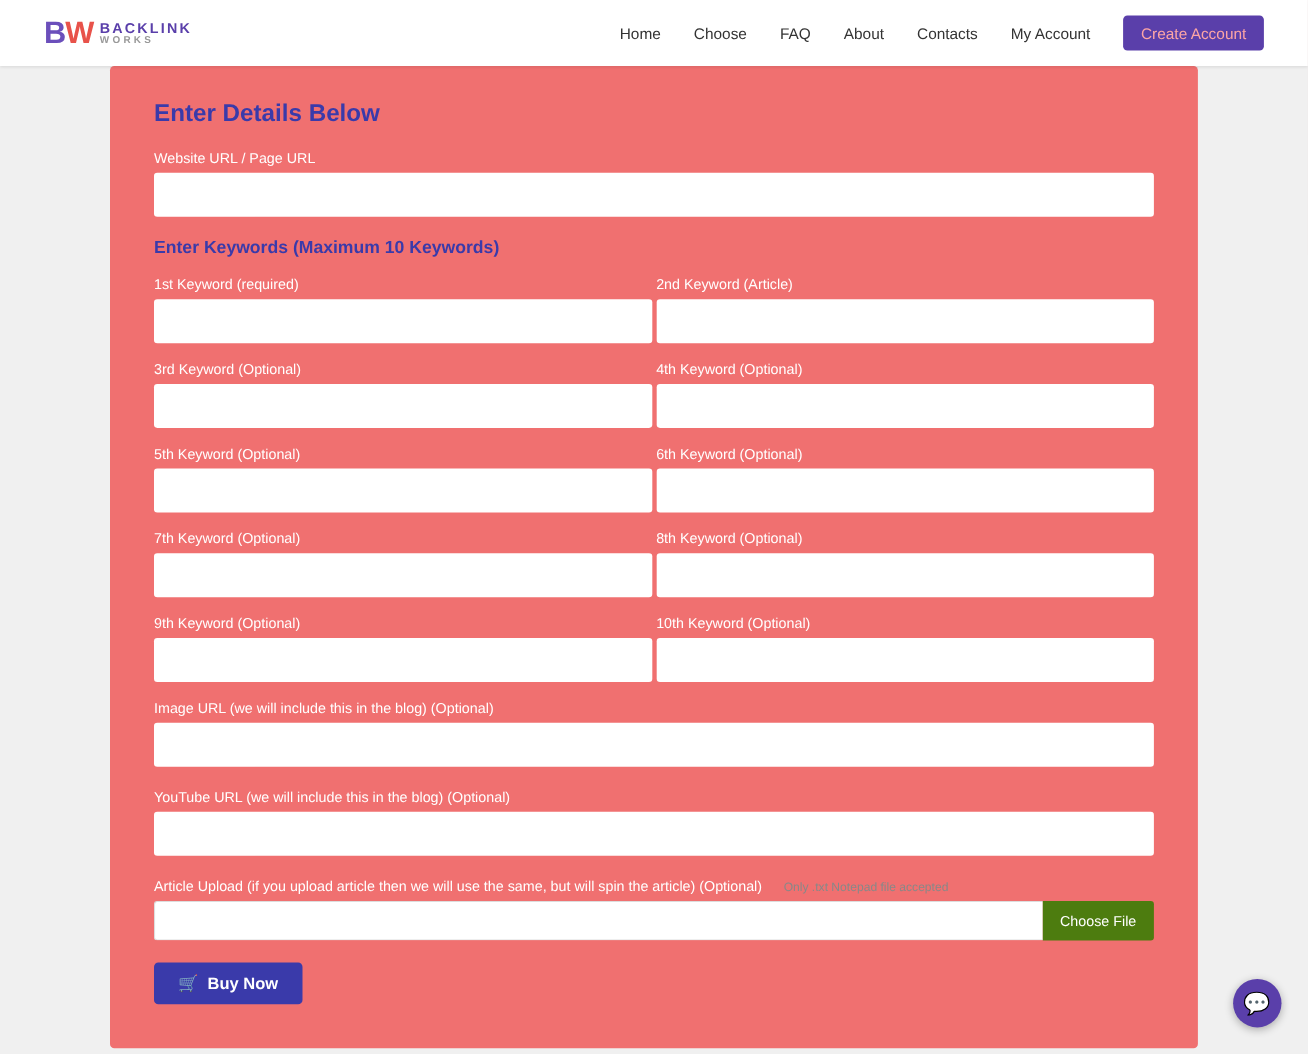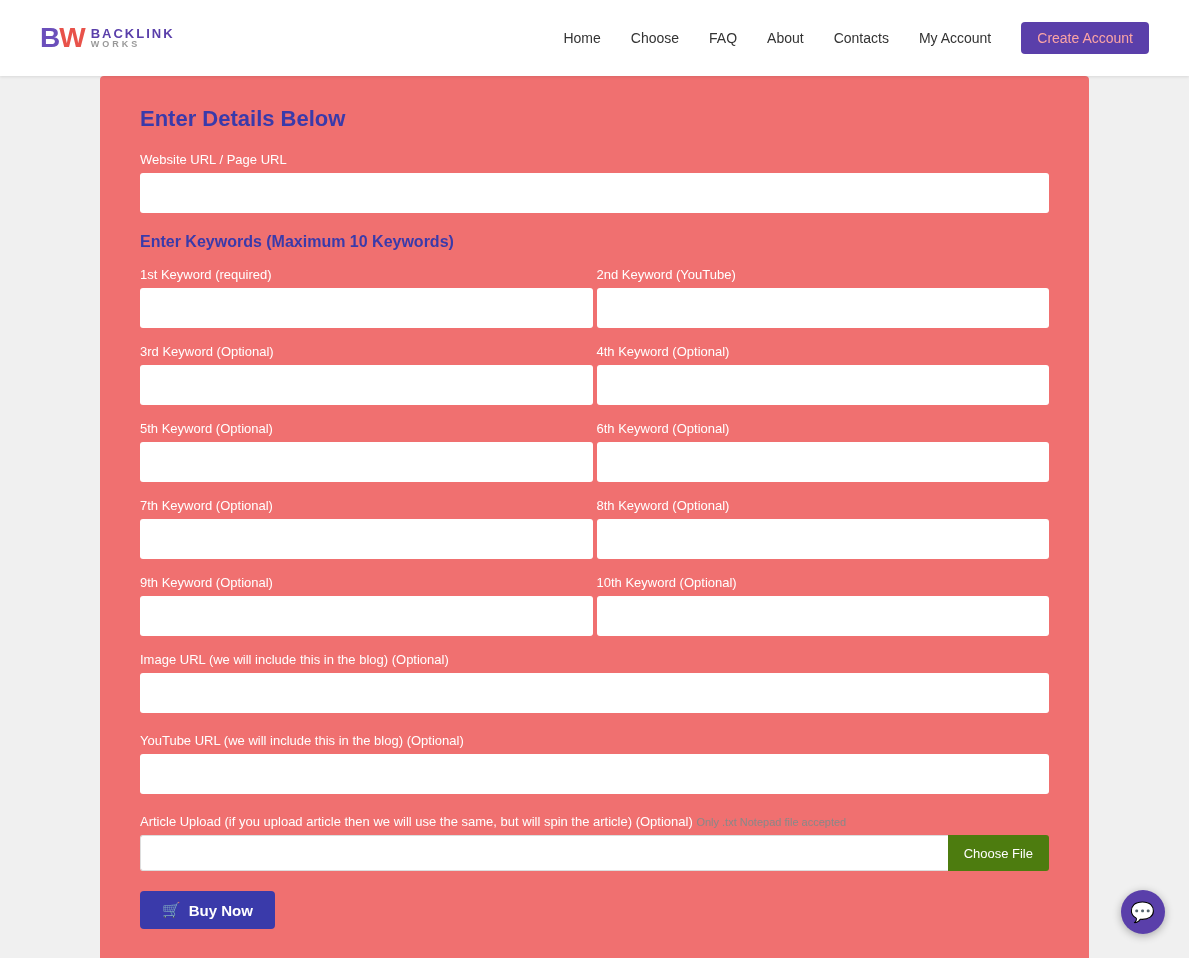--- a/index.html
+++ b/index.html
@@ -5,21 +5,21 @@
     * { box-sizing: border-box; margin: 0; padding: 0; }
     body {
       font-family: Arial, sans-serif;
       background-color: #f0f0f0;
       min-height: 958px;
     }
 
     
     .header {
       background: #fff;
-      height: 76px;
+      height: 60px;
       display: flex;
       align-items: center;
       justify-content: space-between;
       padding: 0 40px;
       box-shadow: 0 1px 3px rgba(0,0,0,0.1);
       position: relative;
       z-index: 10;
     }
     .logo-area {
       display: flex;
@@ -128,21 +128,21 @@
     .keyword-col {
       flex: 1;
     }
 
     .file-upload-area {
       margin-bottom: 20px;
     }
     .file-upload-note {
       color: #888;
       font-size: 11px;
-      margin-left: 0;
+      margin-left: 16px;
     }
     .file-input-wrapper {
       display: flex;
       align-items: center;
       gap: 0;
       margin-top: 6px;
     }
     .file-text-input {
       flex: 1;
       height: 36px;
@@ -233,21 +233,21 @@
     </div>
 
     <h3 class="keywords-section-title">Enter Keywords (Maximum 10 Keywords)</h3>
 
     <div class="keyword-row">
       <div class="keyword-col">
         <label class="field-label">1st Keyword (required)</label>
         <input type="text" class="form-input" style="">
       </div>
       <div class="keyword-col">
-        <label class="field-label">2nd Keyword (YouTube)</label>
+        <label class="field-label">2nd Keyword (Article)</label>
         <input type="text" class="form-input" style="">
       </div>
     </div>
 
     <div class="keyword-row">
       <div class="keyword-col">
         <label class="field-label">3rd Keyword (Optional)</label>
         <input type="text" class="form-input" style="">
       </div>
       <div class="keyword-col">

